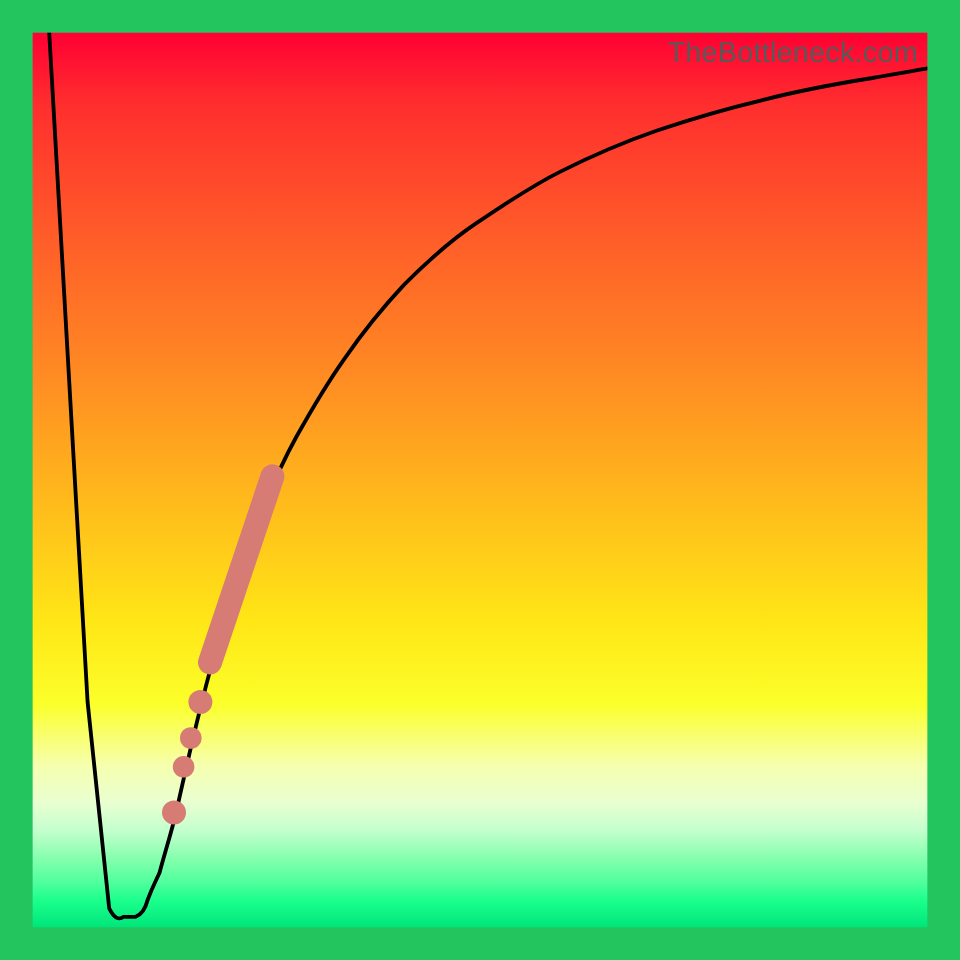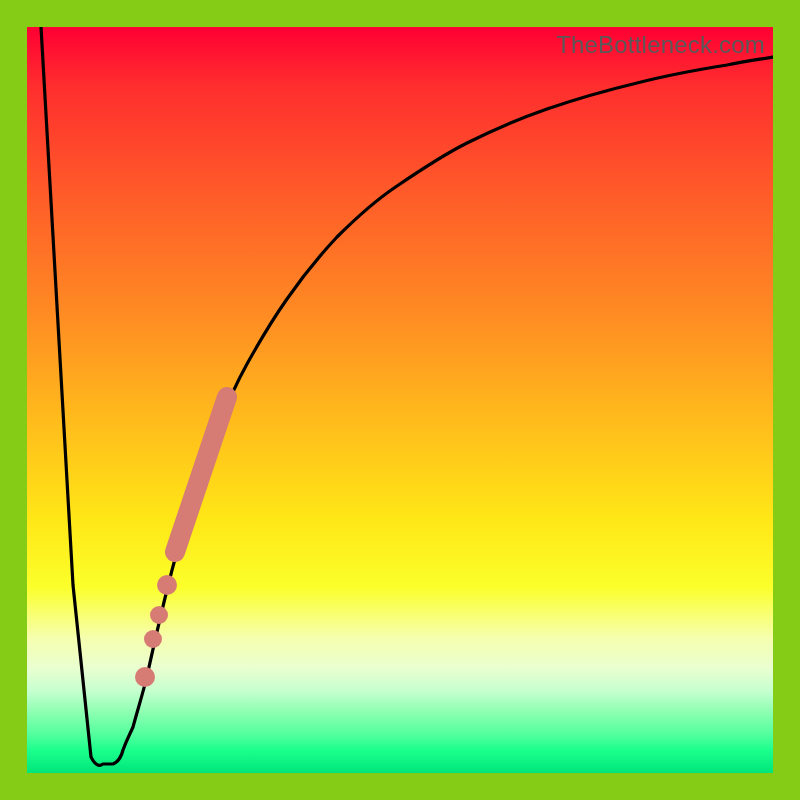--- a/index.html
+++ b/index.html
@@ -10,21 +10,21 @@
     overflow: hidden;
     background: #000;
     font-family: Arial, Helvetica, sans-serif;
   }
   .frame {
     position: absolute;
     left: 0;
     top: 0;
     width: 800px;
     height: 800px;
-    background: #84cc16;
+    background: #22c55e;
   }
   .plot {
     position: absolute;
     left: 27px;
     top: 27px;
     width: 746px;
     height: 746px;
     overflow: hidden;
   }
   .gradient {

